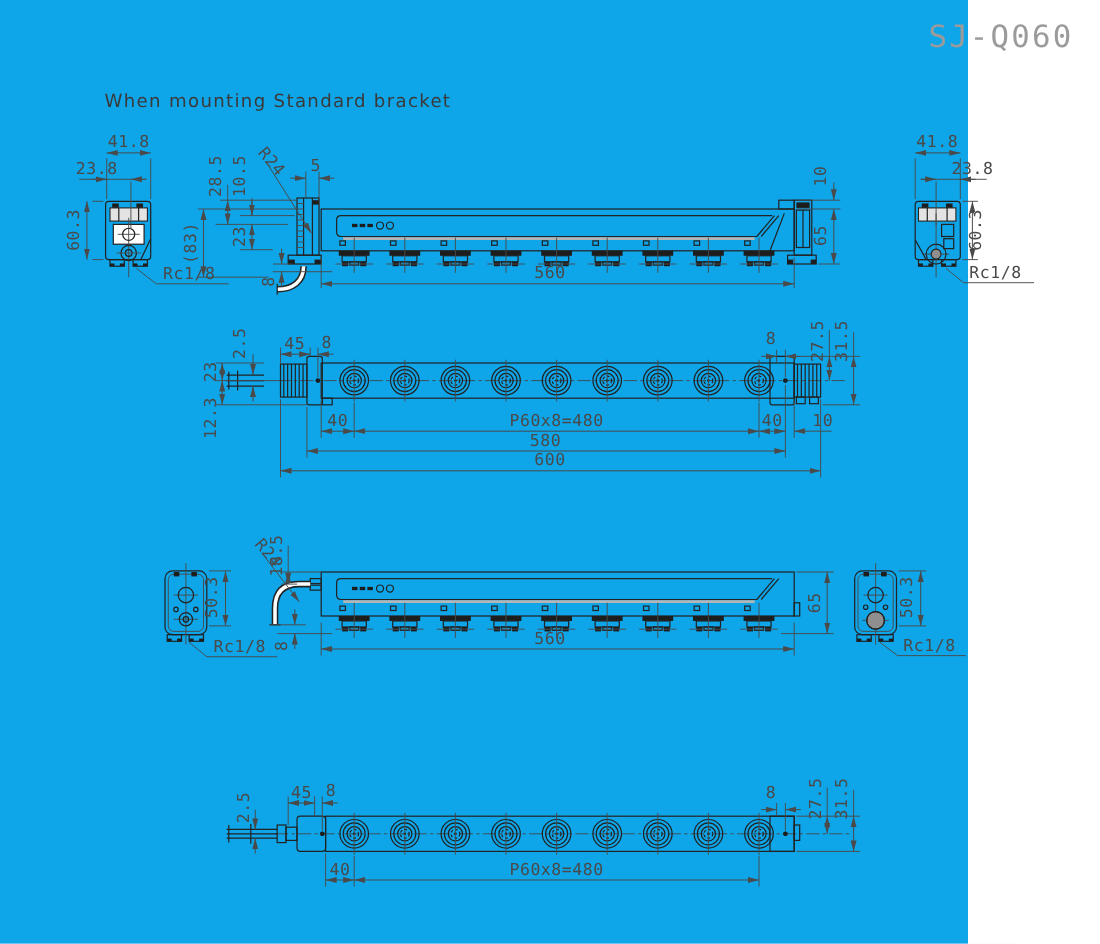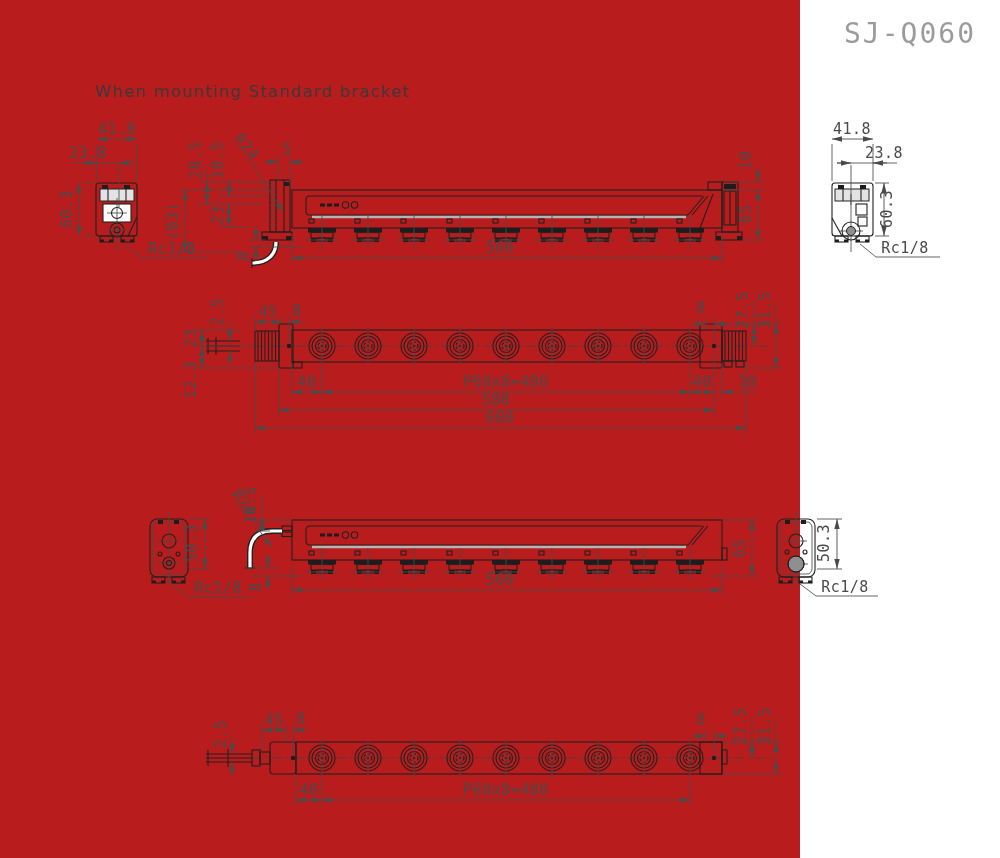--- a/index.html
+++ b/index.html
@@ -1,16 +1,16 @@
 <!DOCTYPE html>
 <html><head>
 <meta charset="utf-8">
 <style>
   html,body{margin:0;padding:0;background:#ffffff}
-  .stage{width:800px;height:858px;position:relative;background:#b91c1c}
+  .stage{width:880px;height:858px;position:relative;background:#0ea5e9}
   svg{display:block}
   .pl{stroke:#222;stroke-width:1.1;fill:none}
   .plr{stroke:#222;stroke-width:1.1;fill:#fff}
   .plf{fill:#1d1d1d;stroke:none}
   .gfill{fill:#e3e3e3;stroke:#222;stroke-width:1}
   .th{stroke:#4a4a4a;stroke-width:0.85;fill:none}
   .dim{stroke:#4a4a4a;stroke-width:0.9;fill:none;marker-start:url(#aS);marker-end:url(#aE)}
   .de{stroke:#4a4a4a;stroke-width:0.9;fill:none;marker-end:url(#aE)}
   .ds{stroke:#4a4a4a;stroke-width:0.9;fill:none;marker-start:url(#aS)}
   .cl{stroke:#444;stroke-width:0.8;fill:none;stroke-dasharray:12 3 3 3}

